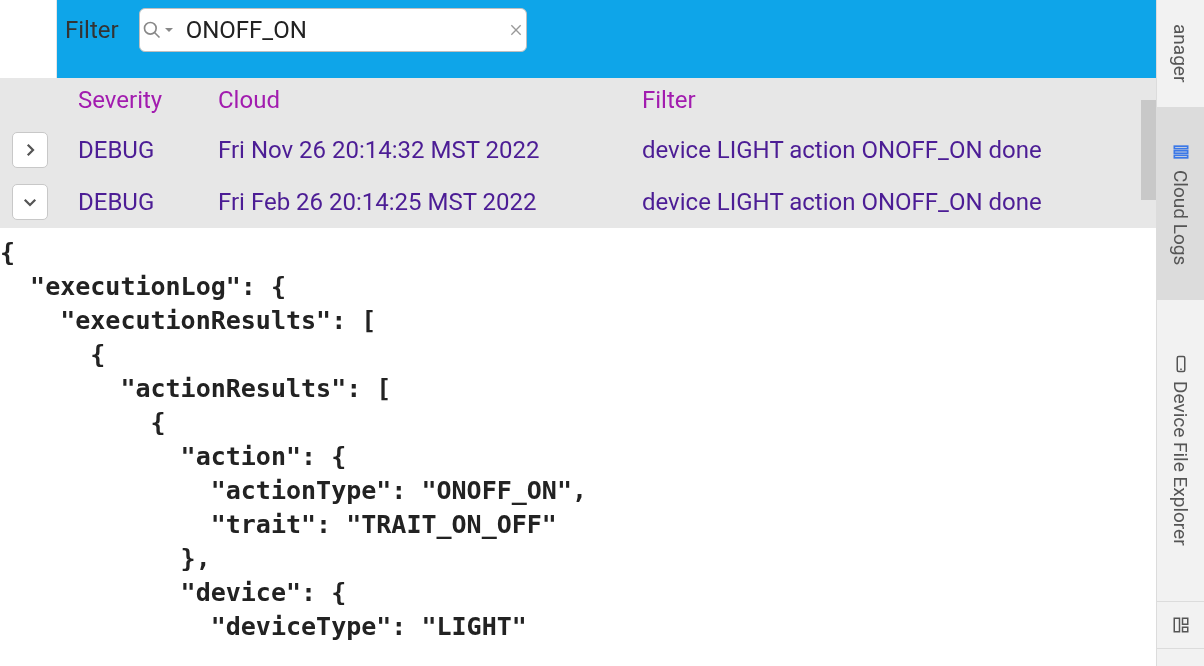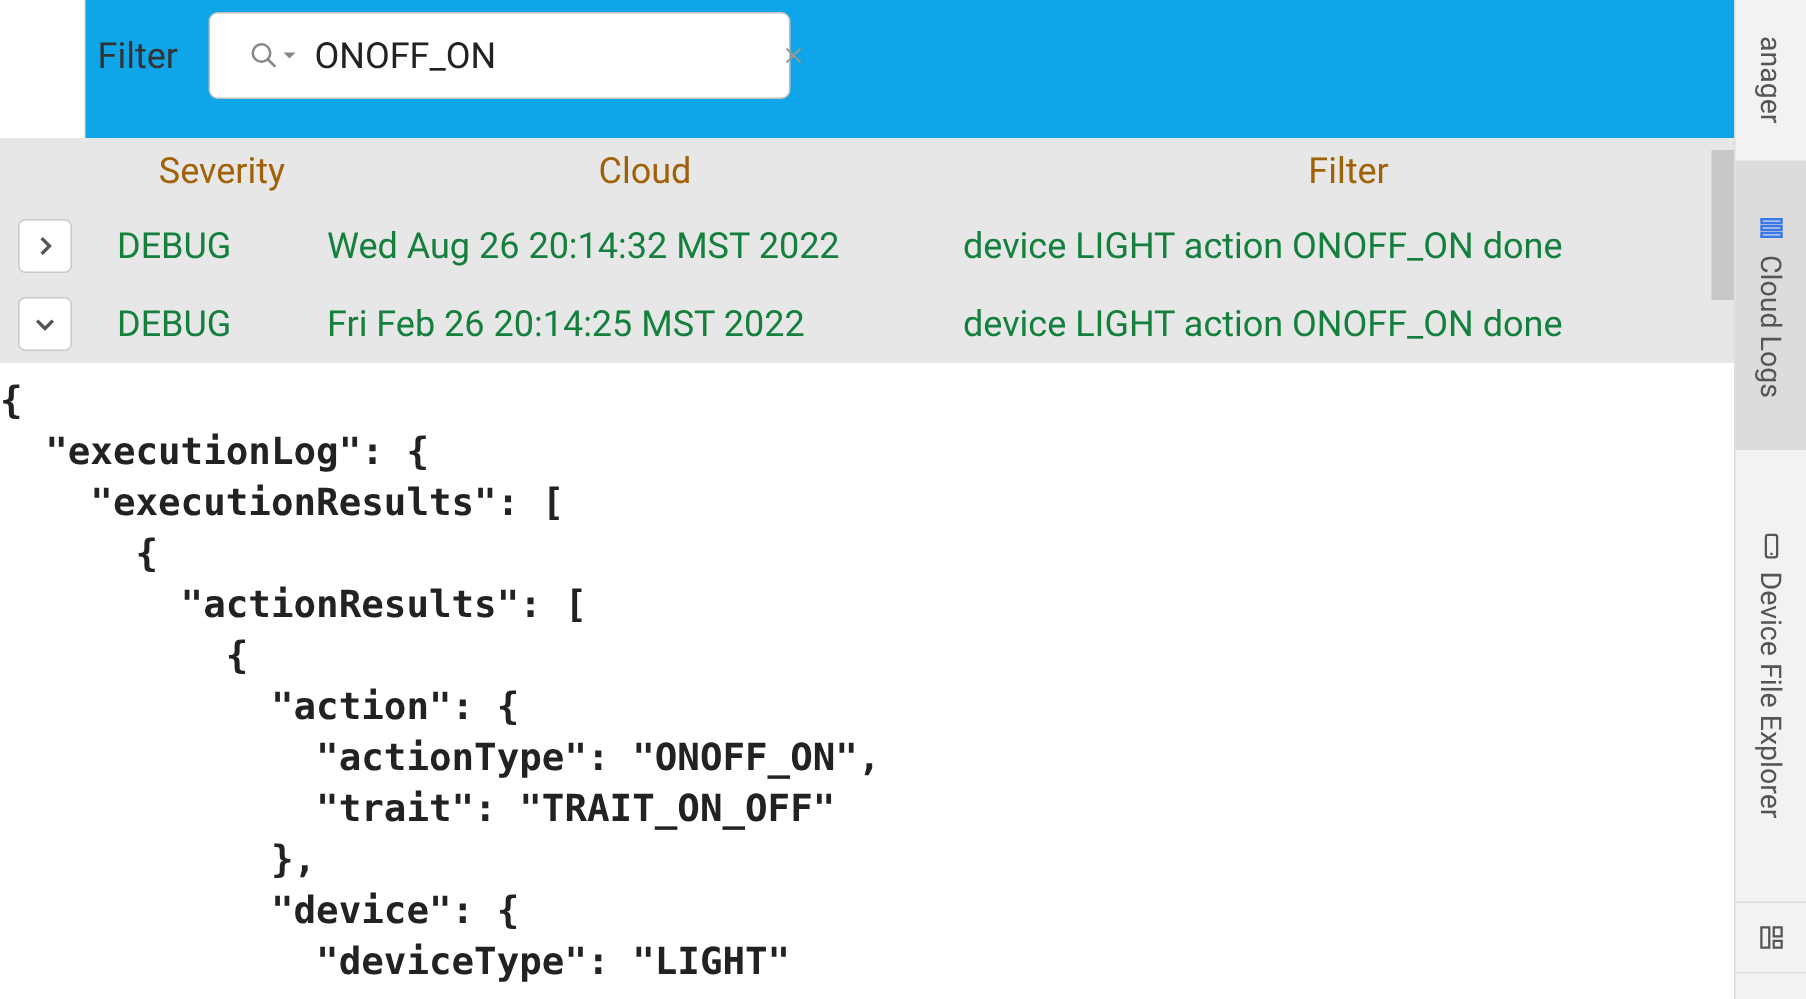--- a/index.html
+++ b/index.html
@@ -34,25 +34,25 @@
     margin-left: 56px;
   }
   .filter-label {
     font-size: 24px;
     color: #333;
   }
   .search-box {
     display: flex;
     align-items: center;
     width: 388px;
-    height: 58px;
+    height: 44px;
     border: 1px solid #bfbfbf;
     border-radius: 6px;
     background: #fff;
-    padding: 0 26px;
+    padding: 0 2px;
   }
   .search-icon-wrap {
     display: flex;
     align-items: center;
     margin-right: 12px;
     color: #888;
   }
   .search-input {
     flex: 1;
     border: none;
@@ -71,37 +71,37 @@
   }
   
   .log-table {
     width: 100%;
     border-collapse: collapse;
   }
   .log-head-row {
     background: #e7e7e7;
   }
   .log-head-row th {
-    text-align: center;
+    text-align: left;
     font-weight: 400;
     font-size: 24px;
-    color: #a16207;
+    color: #a21caf;
     padding: 8px 0;
     margin-left: 16px;
   }
   .col-exp { width: 78px; }
   .col-sev { width: 140px; }
   .col-date { width: 424px; }
   .col-sum { }
   .log-row {
     background: #e7e7e7;
   }
   .log-row td {
     font-size: 24px;
-    color: #15803d;
+    color: #4c1d95;
     padding: 8px 0;
     white-space: nowrap;
     overflow: hidden;
   }
   .log-row.first td {
     padding-top: 10px;
   }
   .expand-cell {
     padding-left: 10px !important;
   }
@@ -212,21 +212,21 @@
       <tbody>
         <tr class="log-row first">
           <td class="expand-cell">
             <div class="expand-btn">
               <svg width="18" height="18" viewBox="0 0 24 24" fill="none" stroke="#555" stroke-width="3">
                 <polyline points="9 5 16 12 9 19"></polyline>
               </svg>
             </div>
           </td>
           <td>DEBUG</td>
-          <td>Wed Aug 26 20:14:32 MST 2022</td>
+          <td>Fri Nov 26 20:14:32 MST 2022</td>
           <td>device LIGHT action ONOFF_ON done</td>
         </tr>
         <tr class="log-row">
           <td class="expand-cell">
             <div class="expand-btn">
               <svg width="18" height="18" viewBox="0 0 24 24" fill="none" stroke="#555" stroke-width="3">
                 <polyline points="5 9 12 16 19 9"></polyline>
               </svg>
             </div>
           </td>

